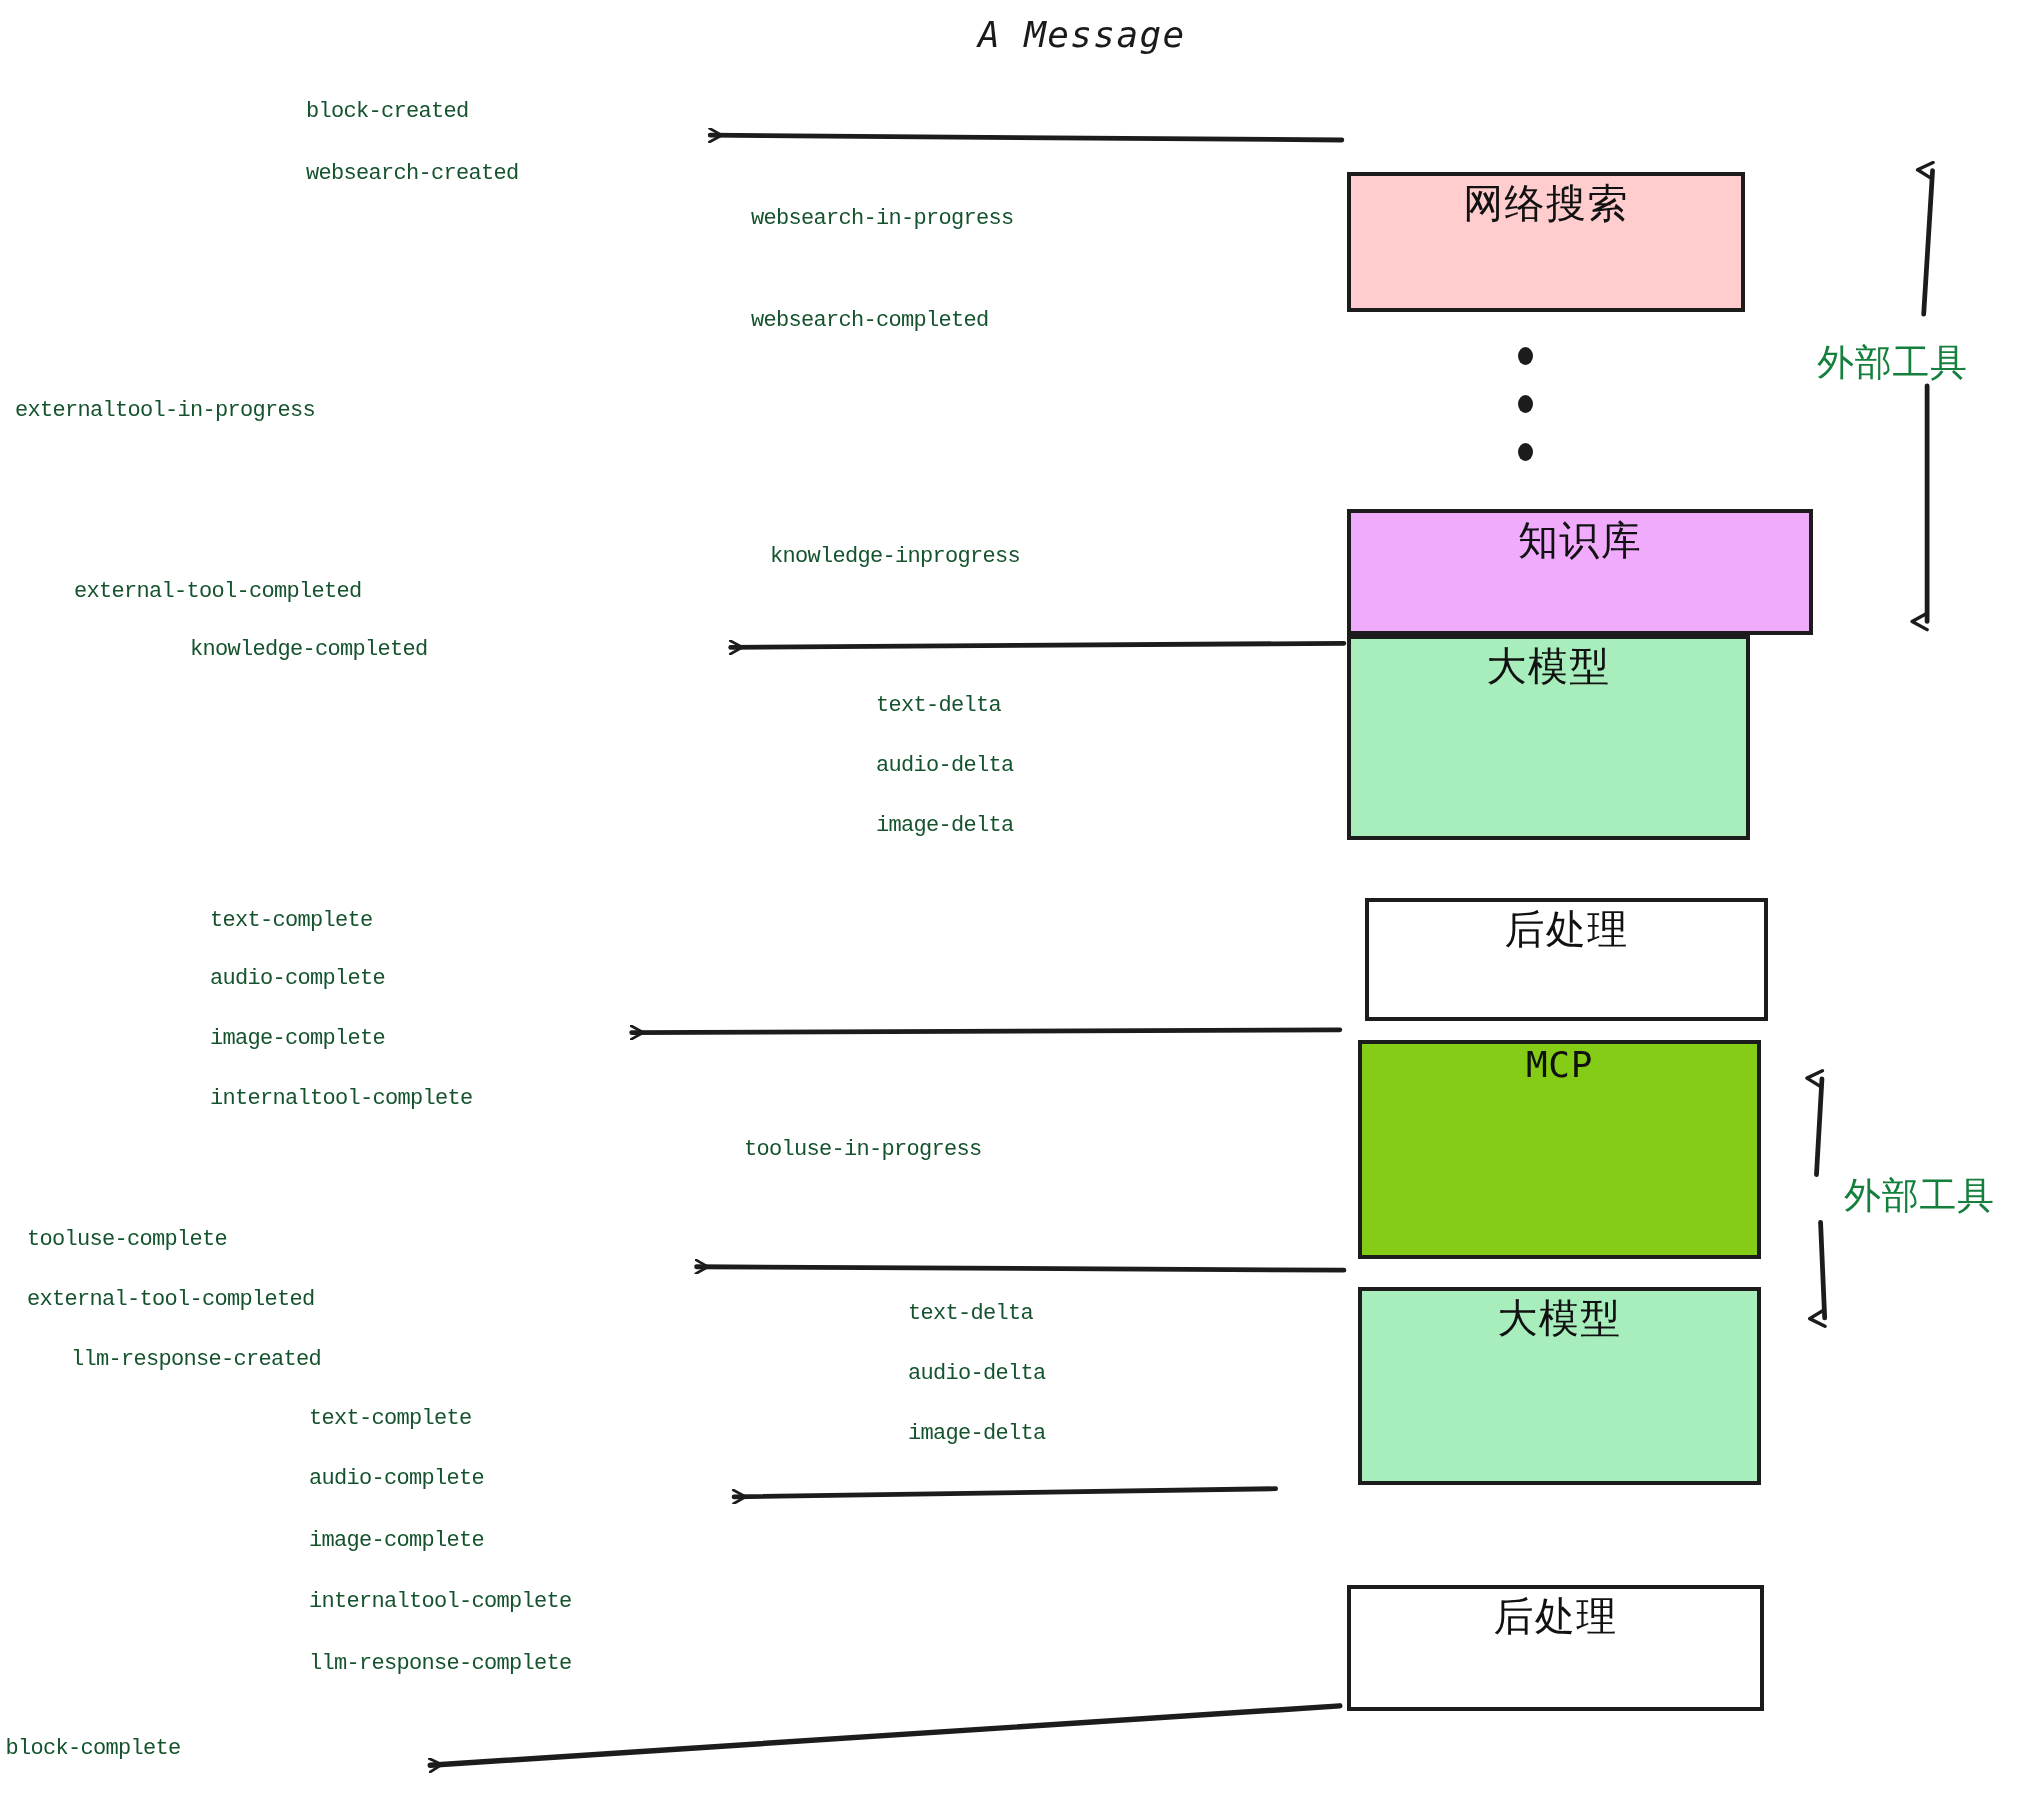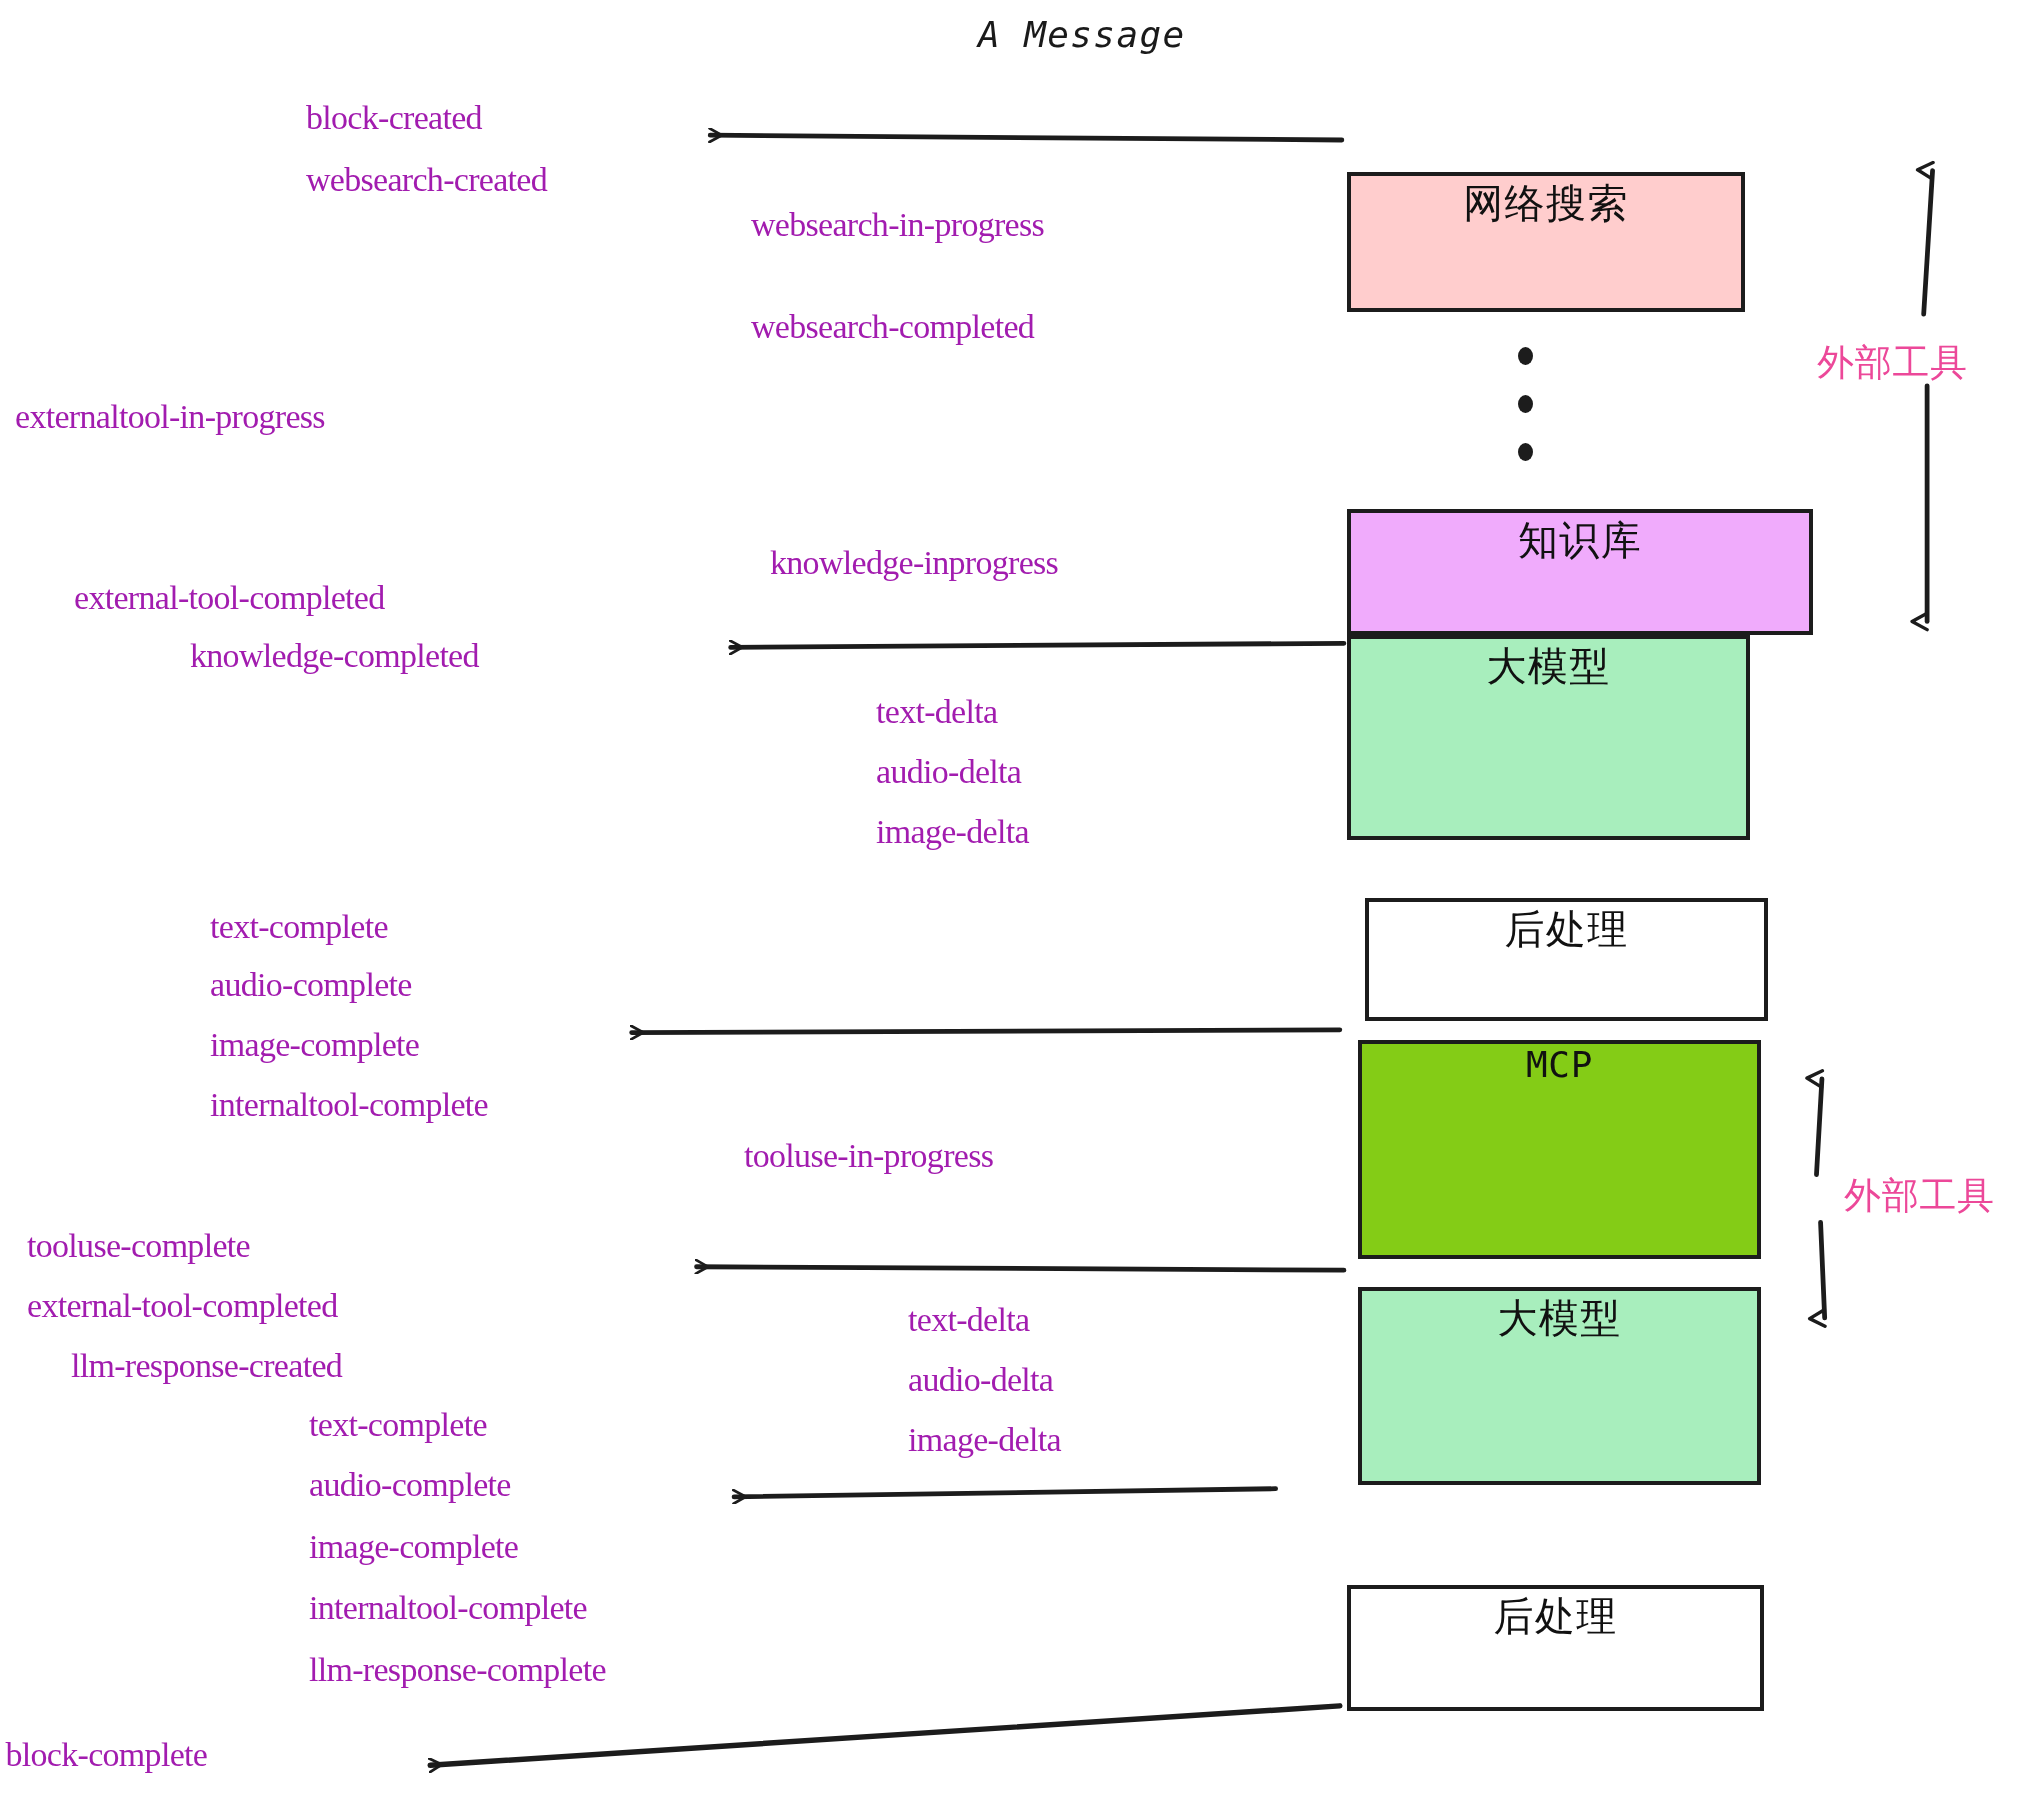--- a/index.html
+++ b/index.html
@@ -1,35 +1,35 @@
 <!DOCTYPE html>
 <html style="font-size:11px"><head>
 <meta charset="utf-8">
 <style>
   html,body{margin:0;padding:0;background:#ffffff;}
   body{width:2035px;height:1796px;position:relative;overflow:hidden;
        font-family:"DejaVu Sans Mono","Liberation Mono",monospace;}
   #stage{position:absolute;inset:0;width:2035px;height:1796px;}
   svg.layer{position:absolute;left:0;top:0;width:2035px;height:1796px;overflow:visible;}
 
-  .evt{position:absolute;white-space:nowrap;color:#a21caf;
-       font-family:Liberation Serif, serif;
-       font-size:34px;letter-spacing:-0.7px;line-height:1;}
+  .evt{position:absolute;white-space:nowrap;color:#14532d;
+       font-family:Liberation Mono, monospace;
+       font-size:22px;letter-spacing:-0.7px;line-height:1;}
   .title{position:absolute;white-space:nowrap;color:#1a1a1a;
        font-family:"DejaVu Sans Mono","Liberation Mono",monospace;
        font-size:36px;letter-spacing:1.4px;font-style:italic;}
 
   .boxwrap{position:absolute;box-sizing:border-box;border:4.1px solid #1c1c1c;
        display:flex;justify-content:center;}
   .boxlabel{font-family:"DejaVu Sans","Liberation Sans",sans-serif;
        font-size:40px;color:#111;letter-spacing:1.4px;}
   .boxlabel.mono{font-family:"DejaVu Sans Mono","Liberation Mono",monospace;
        font-size:36px;letter-spacing:0.7px;}
 
-  .sidelabel{position:absolute;white-space:nowrap;color:#ec4899;
+  .sidelabel{position:absolute;white-space:nowrap;color:#15803d;
        font-family:Liberation Mono, monospace;
        font-size:37px;letter-spacing:0.7px;}
   .dot{position:absolute;width:15px;height:18px;border-radius:50%;background:#1c1c1c;}
 </style>
 </head>
 <body>
 
 <div id="stage">
 
   <svg class="layer" viewBox="0 0 2980 2630" preserveAspectRatio="none" aria-hidden="true">

